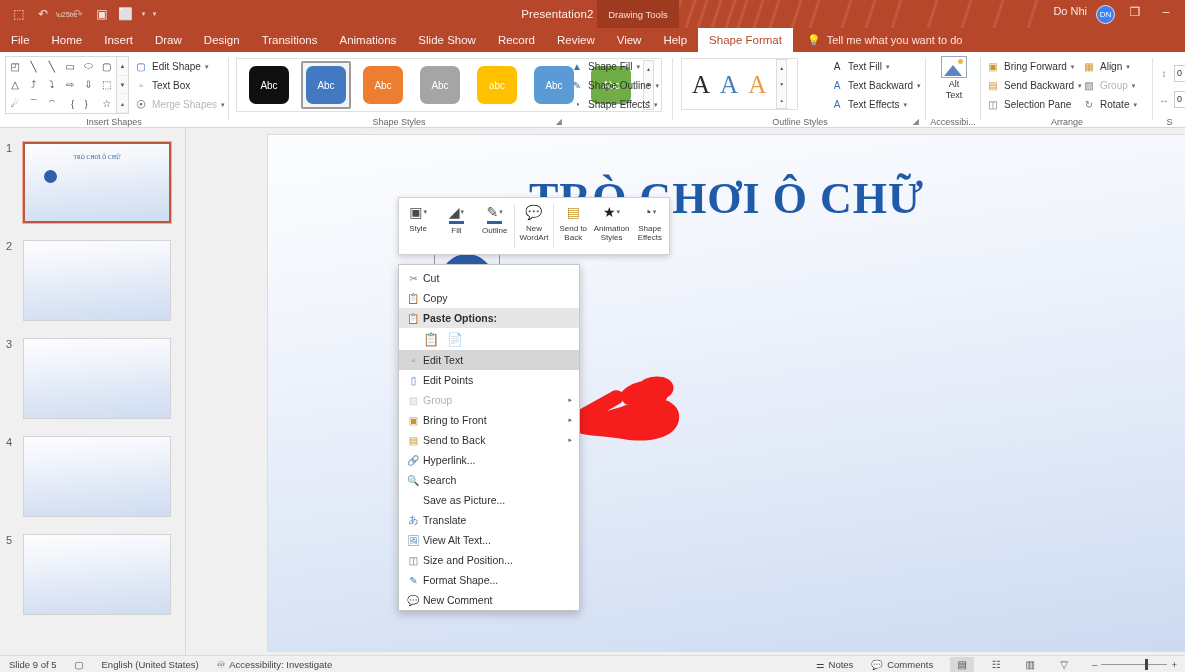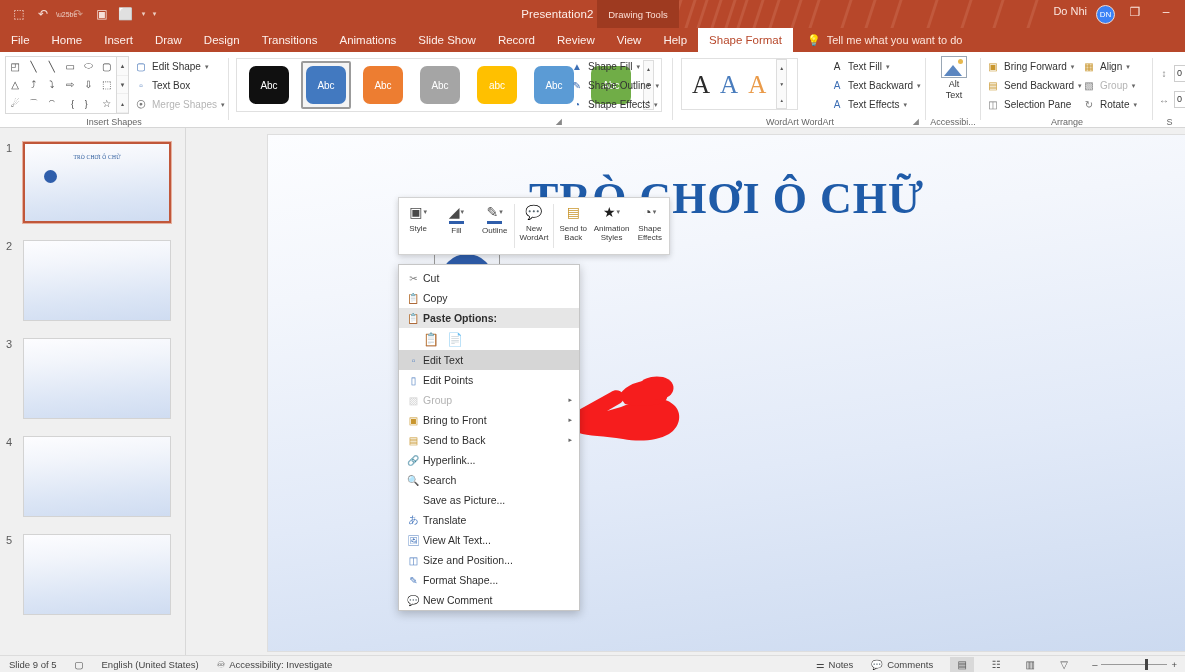--- a/index.html
+++ b/index.html
@@ -459,20 +459,21 @@
           <span>Shape Outline</span>
           <span class="caret">▾</span>
         </div>
         <div class="cmd-row">
           <span class="ico">◔</span>
           <span>Shape Effects</span>
           <span class="caret">▾</span>
         </div>
       </div>
       <div class="dlg-launcher" style="right:6px">◢</div>
+      <div class="rgroup-label">Shape Styles</div>
     </div>
     <div class="rsep" style="left:672px"></div>
 
     <div class="rgroup" style="left:675px; width:250px;">
       <div class="wordart-strip">
         <div class="wa wa1">A</div>
         <div class="wa wa2">A</div>
         <div class="wa wa3">A</div>
         <div class="mini-scroll">
           <div>▲</div>
@@ -491,21 +492,21 @@
           <span>Text Backward</span>
           <span class="caret">▾</span>
         </div>
         <div class="cmd-row">
           <span class="ico">A</span>
           <span>Text Effects</span>
           <span class="caret">▾</span>
         </div>
       </div>
       <div class="dlg-launcher" style="right:6px">◢</div>
-      <div class="rgroup-label">WordArt WordArt</div>
+      <div class="rgroup-label">Outline Styles</div>
     </div>
     <div class="rsep" style="left:925px"></div>
 
     <div class="rgroup" style="left:926px; width:54px;">
       <div class="alt-text-btn">
         <div class="alt-img"></div>
         <div>Alt</div>
         <div>Text</div>
       </div>
       <div class="rgroup-label">Accessibi...</div>

